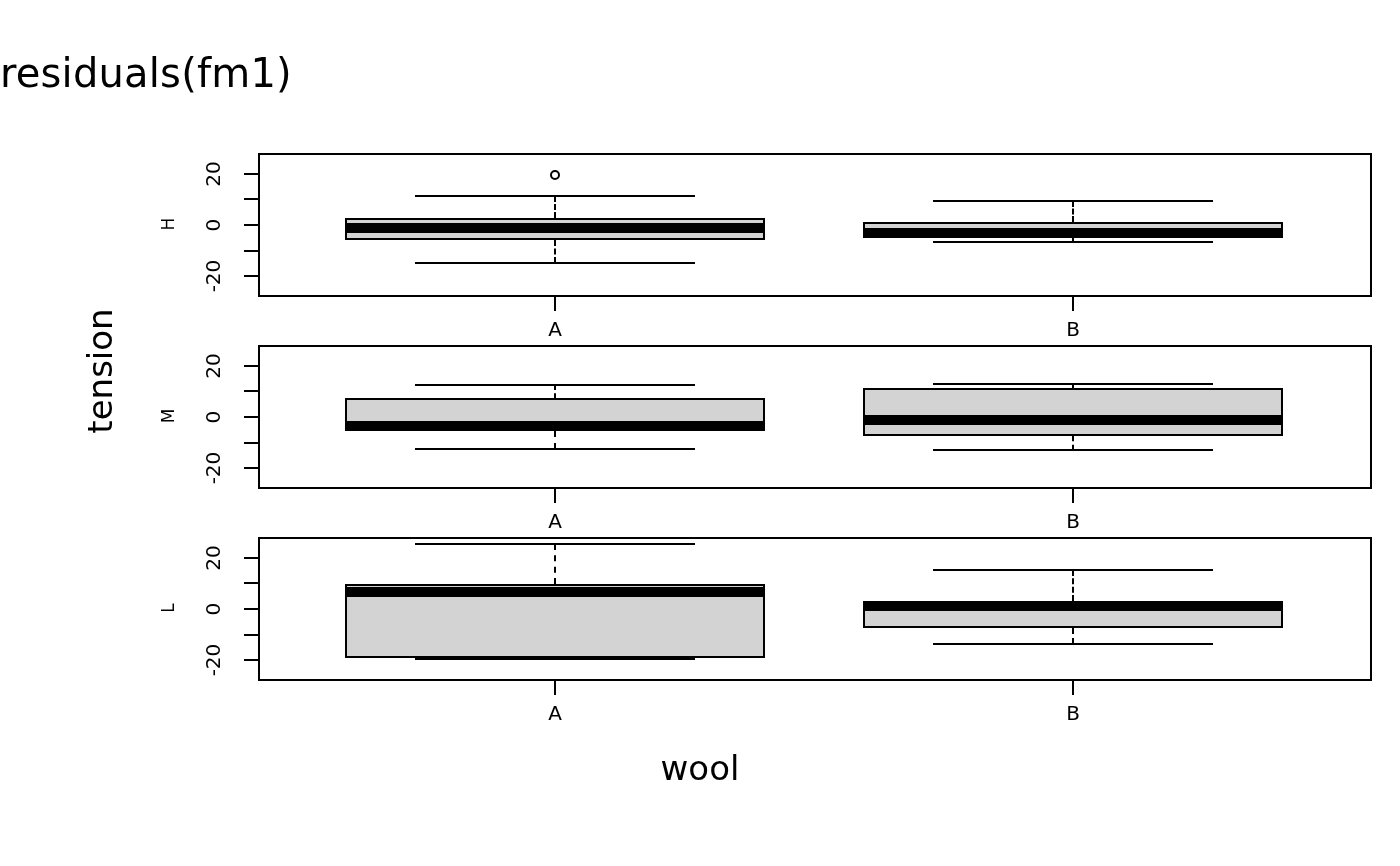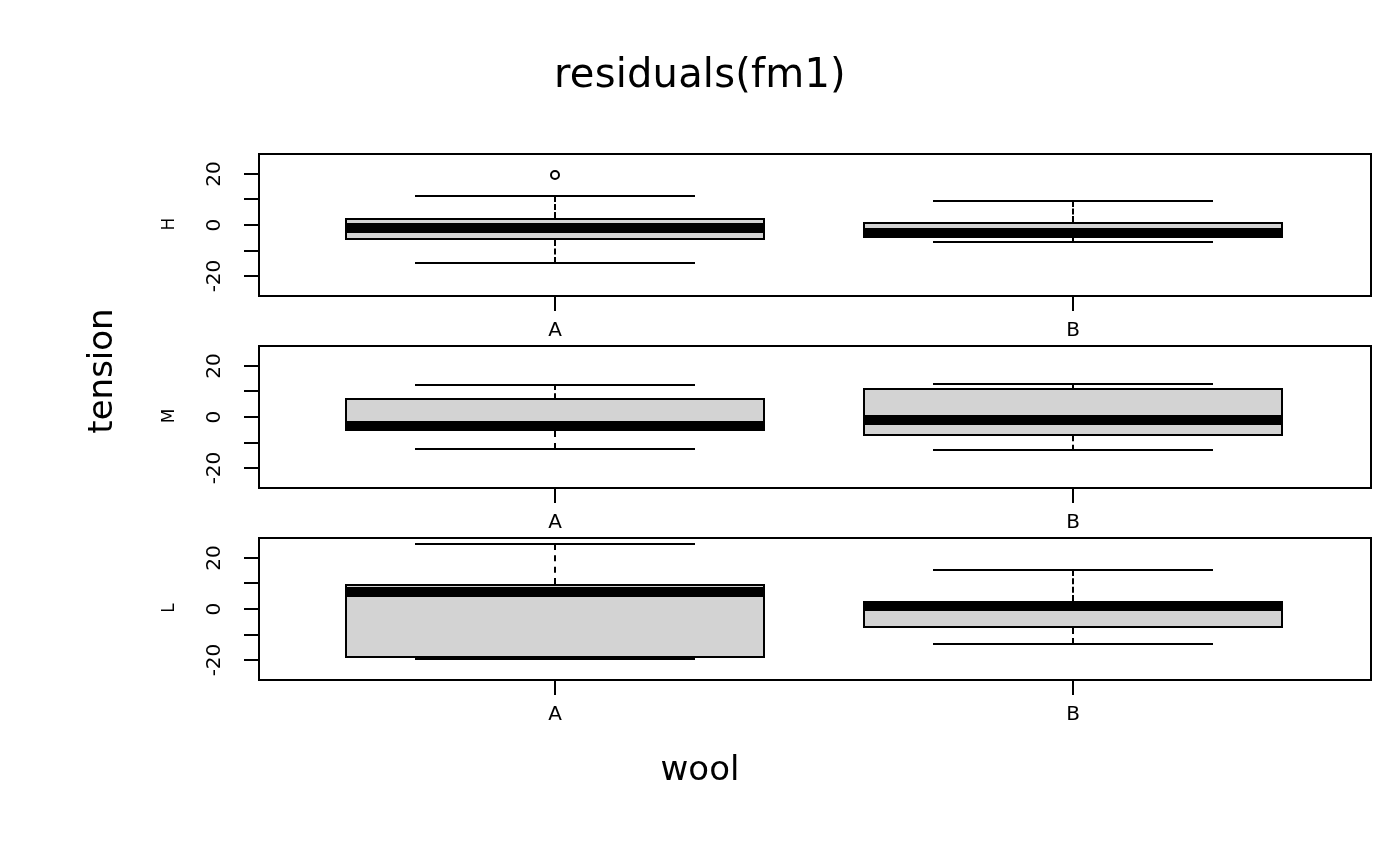--- a/index.html
+++ b/index.html
@@ -19,21 +19,20 @@
     background: #ffffff;
     overflow: hidden;
   }
 
   
   .fig-title {
     position: absolute;
     left: 0;
     top: 50px;
     width: 1400px;
-    text-align: center;
     font-size: 40px;
     color: #000000;
     letter-spacing: 0.2px;
     white-space: nowrap;
   }
   .xlab {
     position: absolute;
     left: 0;
     top: 748px;
     width: 1400px;

